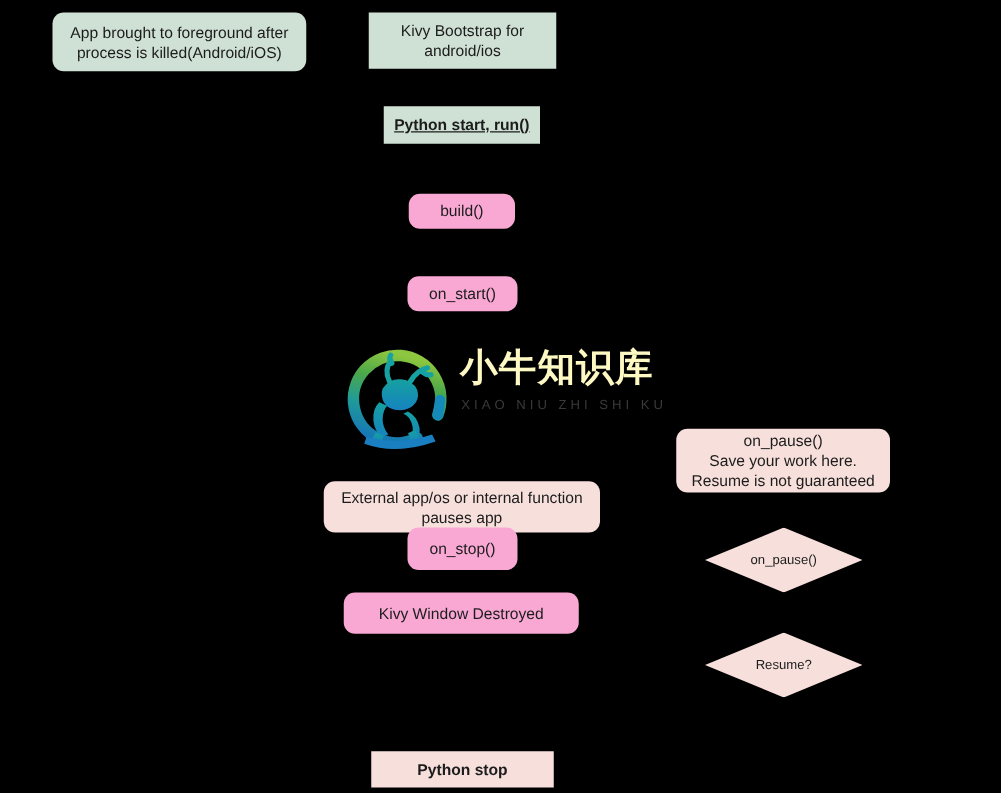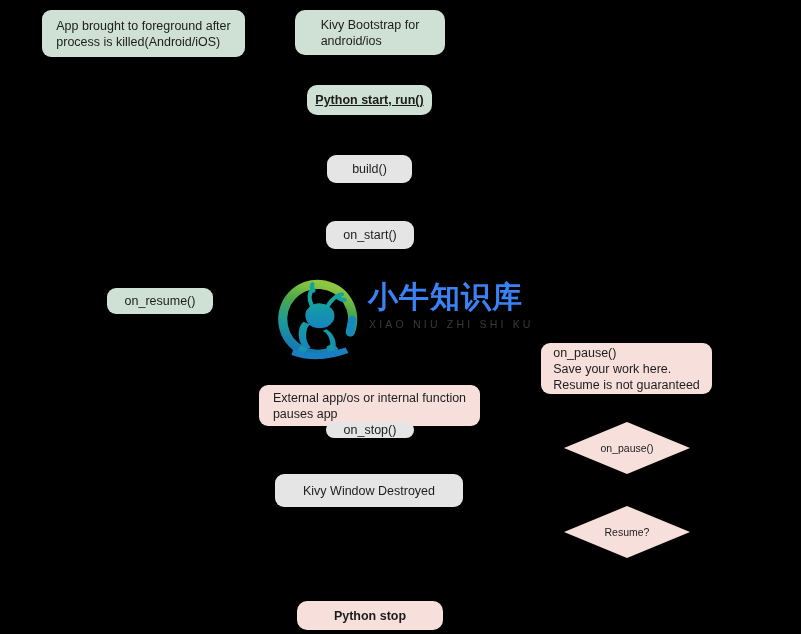--- a/index.html
+++ b/index.html
@@ -22,32 +22,32 @@
     height: 634px;
   }
 
   
   .node {
     position: absolute;
     box-sizing: border-box;
     display: flex;
     align-items: center;
     justify-content: center;
-    text-align: left;
+    text-align: center;
     line-height: 1.28;
     font-size: 12.5px;
     color: #1c1c1c;
     padding: 3px 6px;
     white-space: pre-line;
   }
   .rounded { border-radius: 9px; }
-  .square  { border-radius: 10px; }
+  .square  { border-radius: 0; }
 
   .green { background: #cfe1d4; }
-  .gray  { background: #e5e5e5; }
+  .gray  { background: #f9a8d4; }
   .pink  { background: #f7e0dc; }
 
   .bold { font-weight: bold; }
 
   
   .diamond {
     position: absolute;
     display: flex;
     align-items: center;
     justify-content: center;
@@ -86,25 +86,25 @@
     height: 92px;
   }
   #wm-text {
     position: absolute;
     left: 96px;
     top: 4px;
     width: 160px;
     height: 70px;
   }
   .wm-cn {
-    font-family: Liberation Sans, sans-serif;
+    font-family: Liberation Mono, monospace;
     font-size: 30px;
     font-weight: bold;
     letter-spacing: 1px;
-    color: #3b82f6;
+    color: #fef9c3;
     line-height: 1;
     position: absolute;
     left: 0;
     top: 4px;
     white-space: nowrap;
   }
   .wm-py {
     font-family: "Liberation Sans", sans-serif;
     font-size: 10.5px;
     letter-spacing: 3.2px;
@@ -135,36 +135,33 @@
   </div>
 
   <div class="node rounded gray" style="left:327px; top:155px; width:85px; height:28px;">
     <span>build()</span>
   </div>
 
   <div class="node rounded gray" style="left:326px; top:221px; width:88px; height:28px;">
     <span>on_start()</span>
   </div>
 
-  <div class="node rounded green" style="left:107px; top:288px; width:106px; height:26px;">
-    <span>on_resume()</span>
-  </div>
 
   <div class="node rounded pink" style="left:259px; top:349px; width:221px; height:41px;margin-top:36px;">
     <span>External app/os  or internal function
 pauses app</span>
   </div>
 
   <div class="node rounded pink" style="left:541px; top:343px; width:171px; height:51px;">
     <span>on_pause()
 Save your work here.
 Resume is not guaranteed</span>
   </div>
 
-  <div class="node rounded gray" style="left:326px; top:422px; width:88px; height:16px;">
+  <div class="node rounded gray" style="left:326px; top:422px; width:88px; height:34px;">
     <span>on_stop()</span>
   </div>
 
   <div class="node rounded gray" style="left:275px; top:474px; width:188px; height:33px;">
     <span>Kivy Window Destroyed</span>
   </div>
 
   <div class="node square pink bold" style="left:297px; top:601px; width:146px; height:29px;">
     <span>Python stop</span>
   </div>

